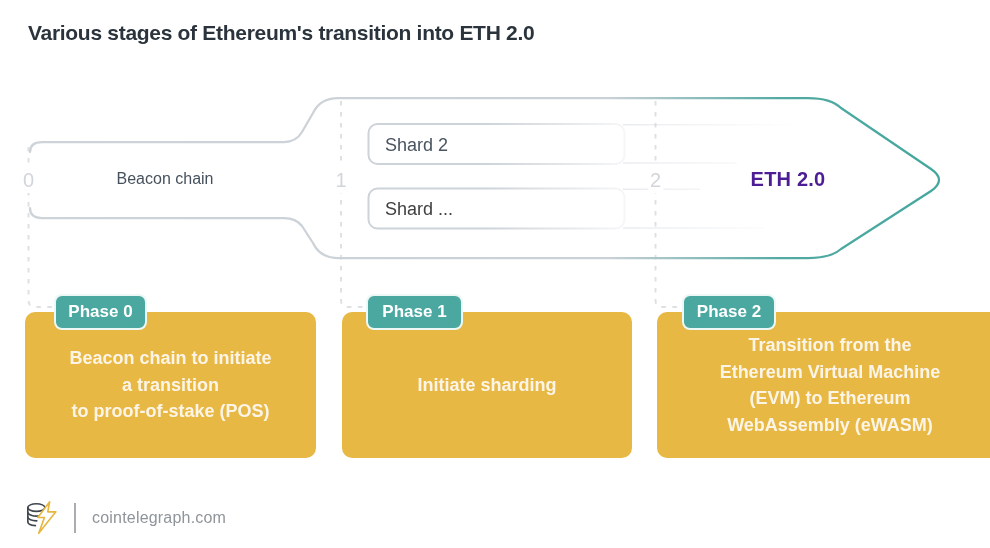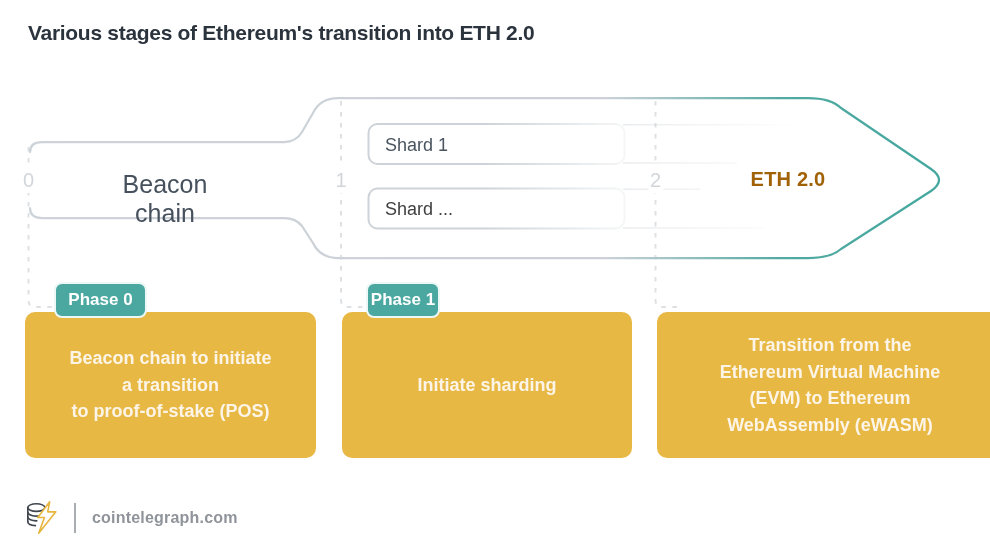--- a/index.html
+++ b/index.html
@@ -5,53 +5,53 @@
   html,body{margin:0;padding:0;background:#ffffff;}
   .canvas{
     position:relative;width:990px;height:548px;background:#ffffff;
     font-family:"Liberation Sans","DejaVu Sans",sans-serif;overflow:hidden;
   }
   .title{
     position:absolute;left:28px;top:21px;font-size:21px;font-weight:700;
     color:#2b333d;letter-spacing:-0.3px;white-space:nowrap;
   }
   .diagram-svg{position:absolute;left:0;top:0;width:990px;height:548px;}
-  .tl-label{position:absolute;color:#46515d;font-size:25px;}
+  .tl-label{position:absolute;color:#46515d;font-size:16px;}
   .lbl-beacon{left:100px;top:170px;width:130px;text-align:center;}
   .lbl-shard1{left:385px;top:135px;font-size:18px;color:#49545f;}
   .lbl-shard2{left:385px;top:199px;font-size:18px;color:#404040;}
   .lbl-eth2{
     position:absolute;left:746px;top:168px;width:84px;text-align:center;
-    color:#a16207;font-size:20px;font-weight:700;letter-spacing:0.2px;
+    color:#4c1d95;font-size:20px;font-weight:700;letter-spacing:0.2px;
   }
   .tl-num{
     position:absolute;transform:translate(-50%,-50%);
     color:#d2d6da;font-size:20px;background:#ffffff;padding:3px 2px;line-height:20px;
   }
   .phase-box{
     position:absolute;top:312px;width:291px;height:146px;background:#e8b845;
     border-radius:10px;color:#fcf5e7;font-size:18px;font-weight:700;
     line-height:26.5px;display:flex;align-items:center;justify-content:center;
     text-align:center;white-space:pre-line;padding:0 6px;box-sizing:border-box;
   }
   .box-0{left:25px;}
   .box-1{left:342px;width:290px;}
   .box-2{left:657px;width:346px;}
   .phase-badge{
-    position:absolute;top:282px;height:36px;box-sizing:border-box;
+    position:absolute;top:294px;height:36px;box-sizing:border-box;
     background:#4aa8a1;border:2px solid rgba(255,255,255,0.9);border-radius:8px;
     color:#ffffff;font-size:17px;font-weight:700;
     display:flex;align-items:center;justify-content:center;z-index:3;
   }
   .badge-0{left:54px;width:93px;}
-  .badge-1{left:366px;width:74px;text-align:right;}
+  .badge-1{left:366px;width:97px;text-align:right;}
   .badge-2{left:682px;width:94px;}
   .footer{position:absolute;left:24px;top:498px;height:40px;display:flex;align-items:center;}
   .footer .divider{width:2px;height:30px;background:#a9adb2;margin:0 16px 0 12px;}
-  .footer .site{color:#8f949a;font-size:16px;letter-spacing:0.2px;font-weight:bold;}
+  .footer .site{color:#8f949a;font-size:16px;letter-spacing:0.2px;}
 </style>
 </head>
 <body>
 
 <div class="canvas">
 
   <div class="title">Various stages of Ethereum's transition into ETH 2.0</div>
 
   <svg class="diagram-svg" viewBox="0 0 990 548" xmlns="http://www.w3.org/2000/svg">
     <defs>
@@ -91,26 +91,27 @@
 
     <rect x="368.5" y="124" width="256" height="40" rx="9" fill="#ffffff" stroke="url(#shardGrad)" stroke-width="2"></rect>
     <rect x="368.5" y="188.5" width="256" height="40" rx="9" fill="#ffffff" stroke="url(#shardGrad)" stroke-width="2"></rect>
   </svg>
 
   <span class="tl-num" style="left:28.5px;top:180px;">0</span>
   <span class="tl-num" style="left:341px;top:180px;">1</span>
   <span class="tl-num" style="left:655.5px;top:180px;">2</span>
 
   <div class="tl-label lbl-beacon">Beacon chain</div>
-  <div class="tl-label lbl-shard1">Shard 1</div>
+  <div class="tl-label lbl-shard1">Shard 2</div>
   <div class="tl-label lbl-shard2">Shard ...</div>
   <div class="lbl-eth2">ETH 2.0</div>
 
   <div class="phase-badge badge-0">Phase 0</div>
   <div class="phase-badge badge-1">Phase 1</div>
+  <div class="phase-badge badge-2">Phase 2</div>
 
   <div class="phase-box box-1">Initiate sharding</div>
   <div class="phase-box box-0">Beacon chain to initiate
 a transition
 to proof-of-stake (POS)</div>
   <div class="phase-box box-2">Transition from the
 Ethereum Virtual Machine
 (EVM) to Ethereum
 WebAssembly (eWASM)</div>
 

